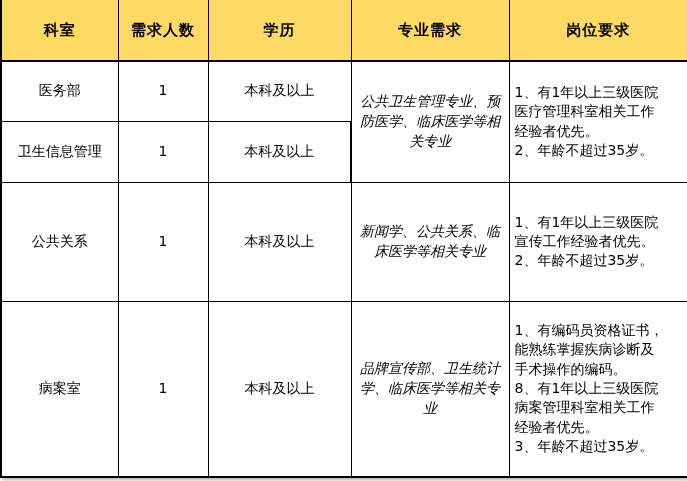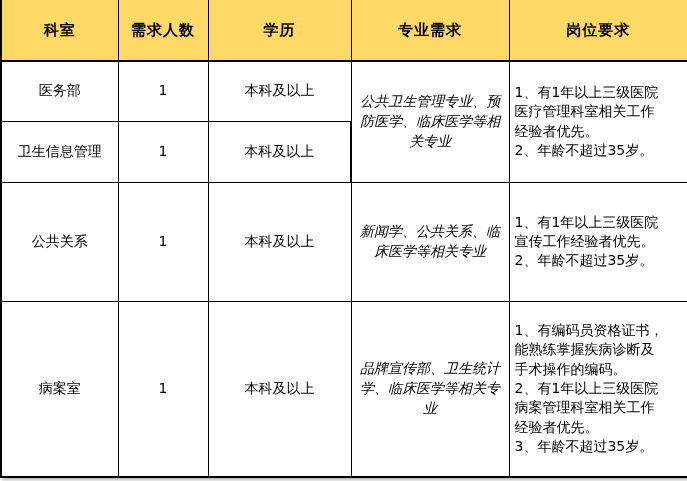--- a/index.html
+++ b/index.html
@@ -110,18 +110,18 @@
         <td class="cell cell-major">新闻学、公共关系、临床医学等相关专业</td>
         <td class="cell cell-req">1、有1年以上三级医院宣传工作经验者优先。
 2、年龄不超过35岁。</td>
       </tr>
       <tr class="row-4">
         <td class="cell">病案室</td>
         <td class="cell">1</td>
         <td class="cell">本科及以上</td>
         <td class="cell cell-major">品牌宣传部、卫生统计学、临床医学等相关专业</td>
         <td class="cell cell-req">1、有编码员资格证书，能熟练掌握疾病诊断及手术操作的编码。
-2、有1年以上三级医院病案管理科室相关工作经验者优先。
+8、有1年以上三级医院病案管理科室相关工作经验者优先。
 3、年龄不超过35岁。</td>
       </tr>
     </tbody>
   </table>
 </div>
 
 </body></html>

